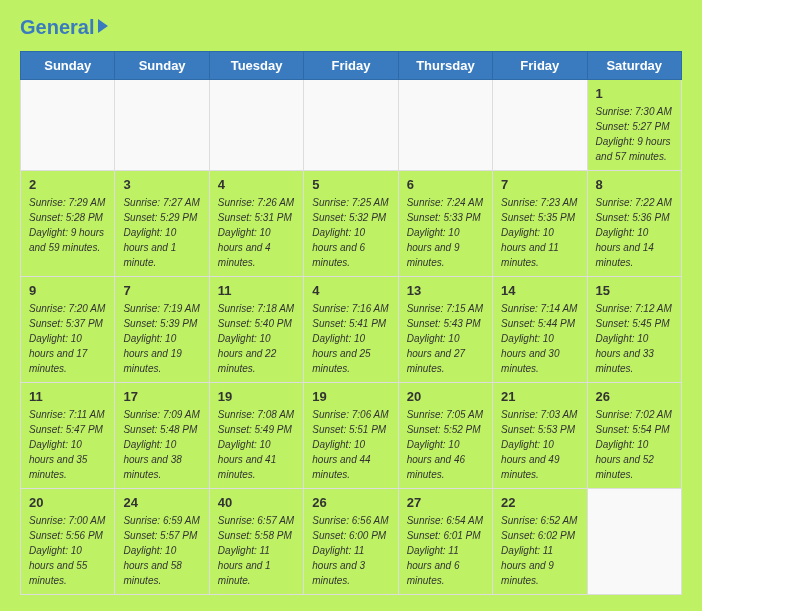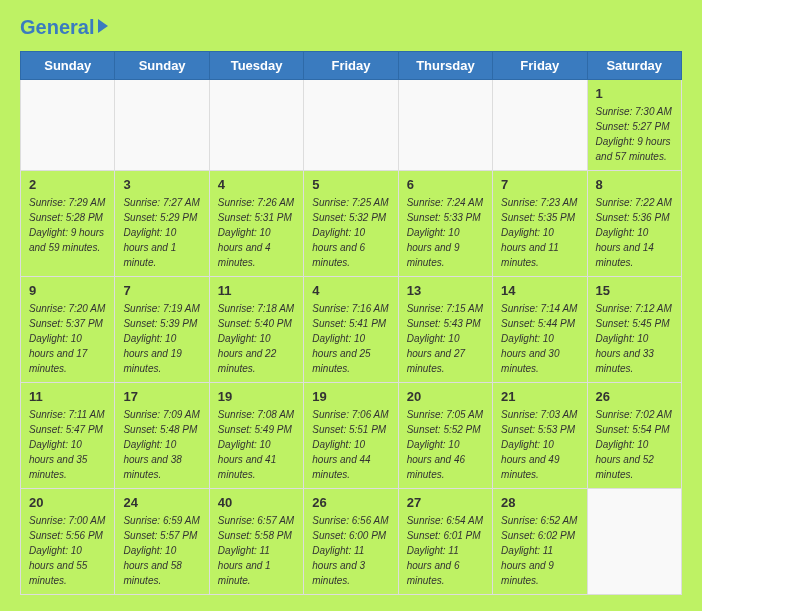--- a/index.html
+++ b/index.html
@@ -252,20 +252,20 @@
           </td>
           <td>
             <span class="day-number">26</span>
             <div class="day-info">Sunrise: 6:56 AM<br>Sunset: 6:00 PM<br>Daylight: 11 hours and 3 minutes.</div>
           </td>
           <td>
             <span class="day-number">27</span>
             <div class="day-info">Sunrise: 6:54 AM<br>Sunset: 6:01 PM<br>Daylight: 11 hours and 6 minutes.</div>
           </td>
           <td>
-            <span class="day-number">28</span>
+            <span class="day-number">22</span>
             <div class="day-info">Sunrise: 6:52 AM<br>Sunset: 6:02 PM<br>Daylight: 11 hours and 9 minutes.</div>
           </td>
           <td class="empty"></td>
         </tr>
       </tbody>
   </table>
 </div>
 
 </body></html>

